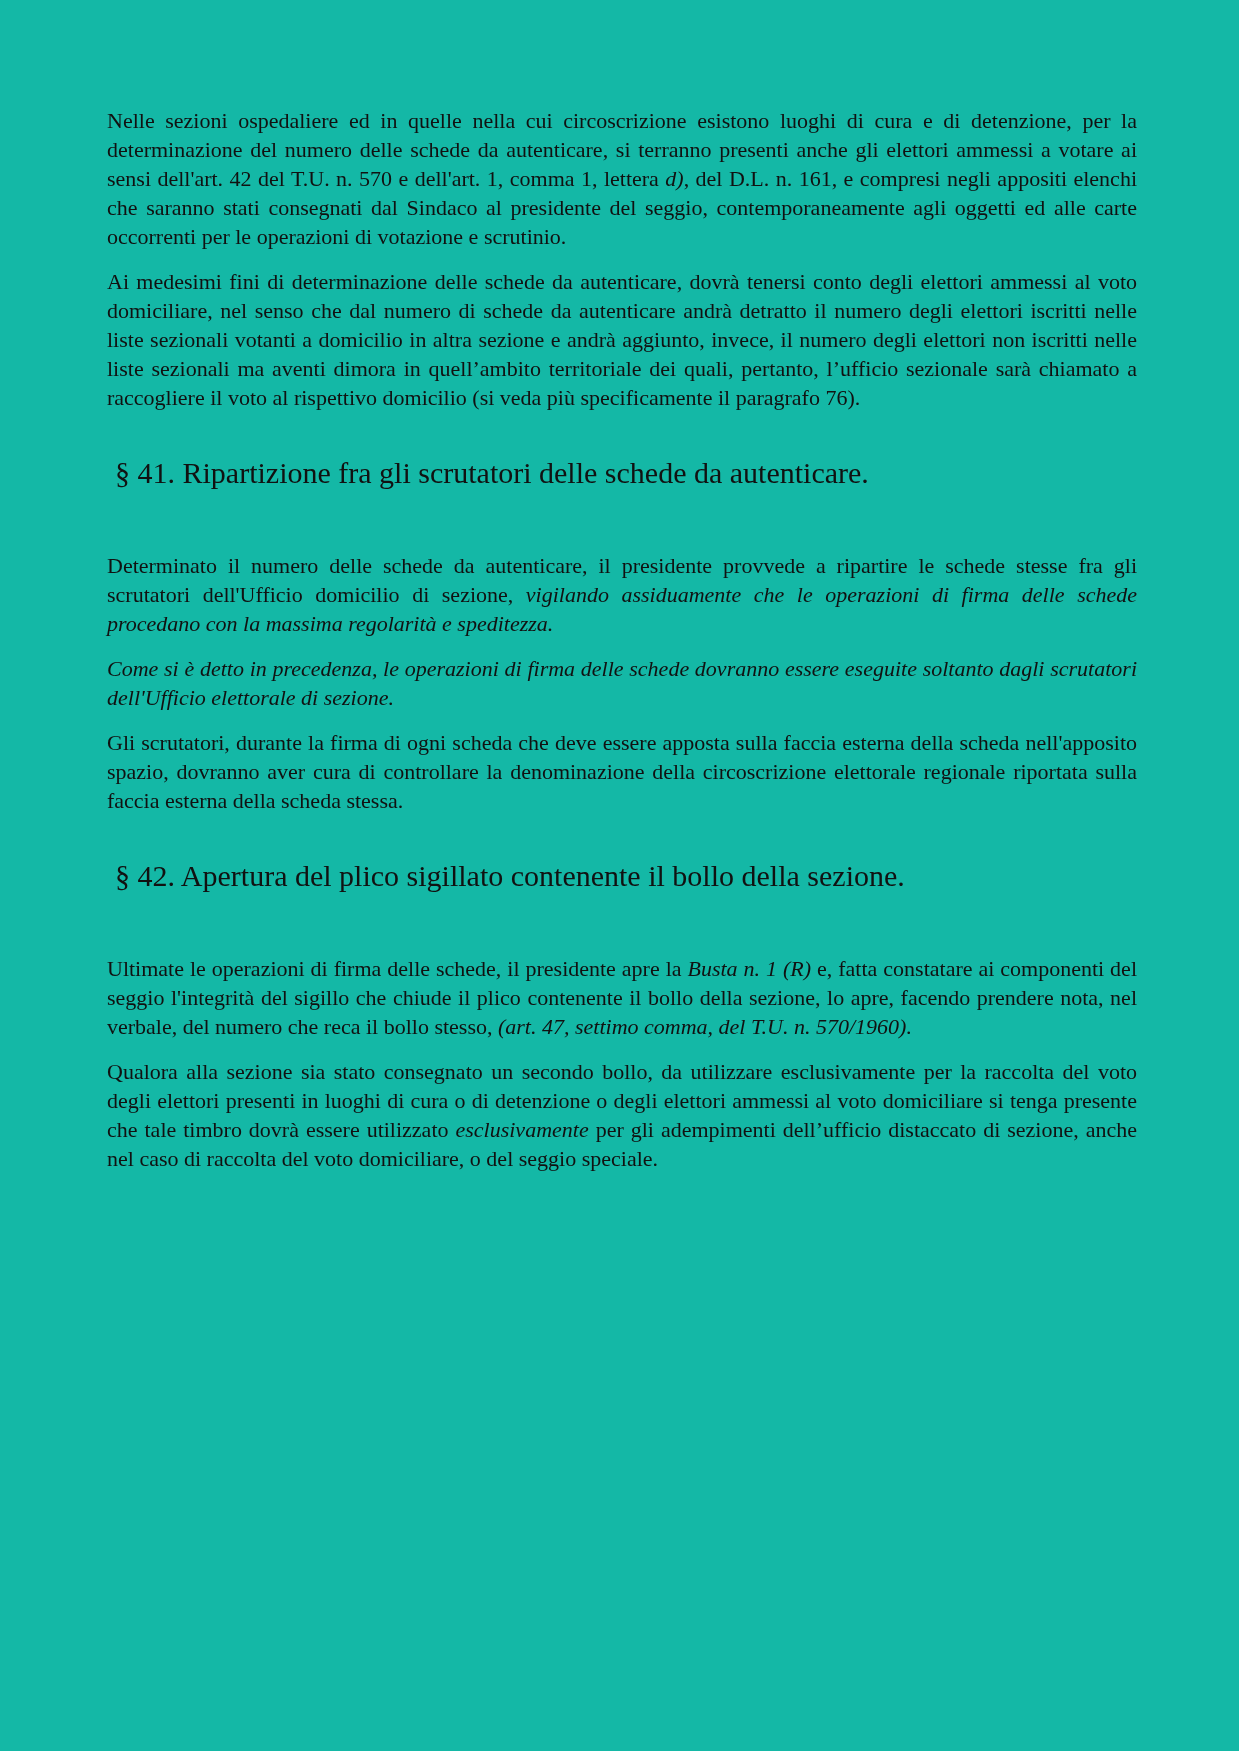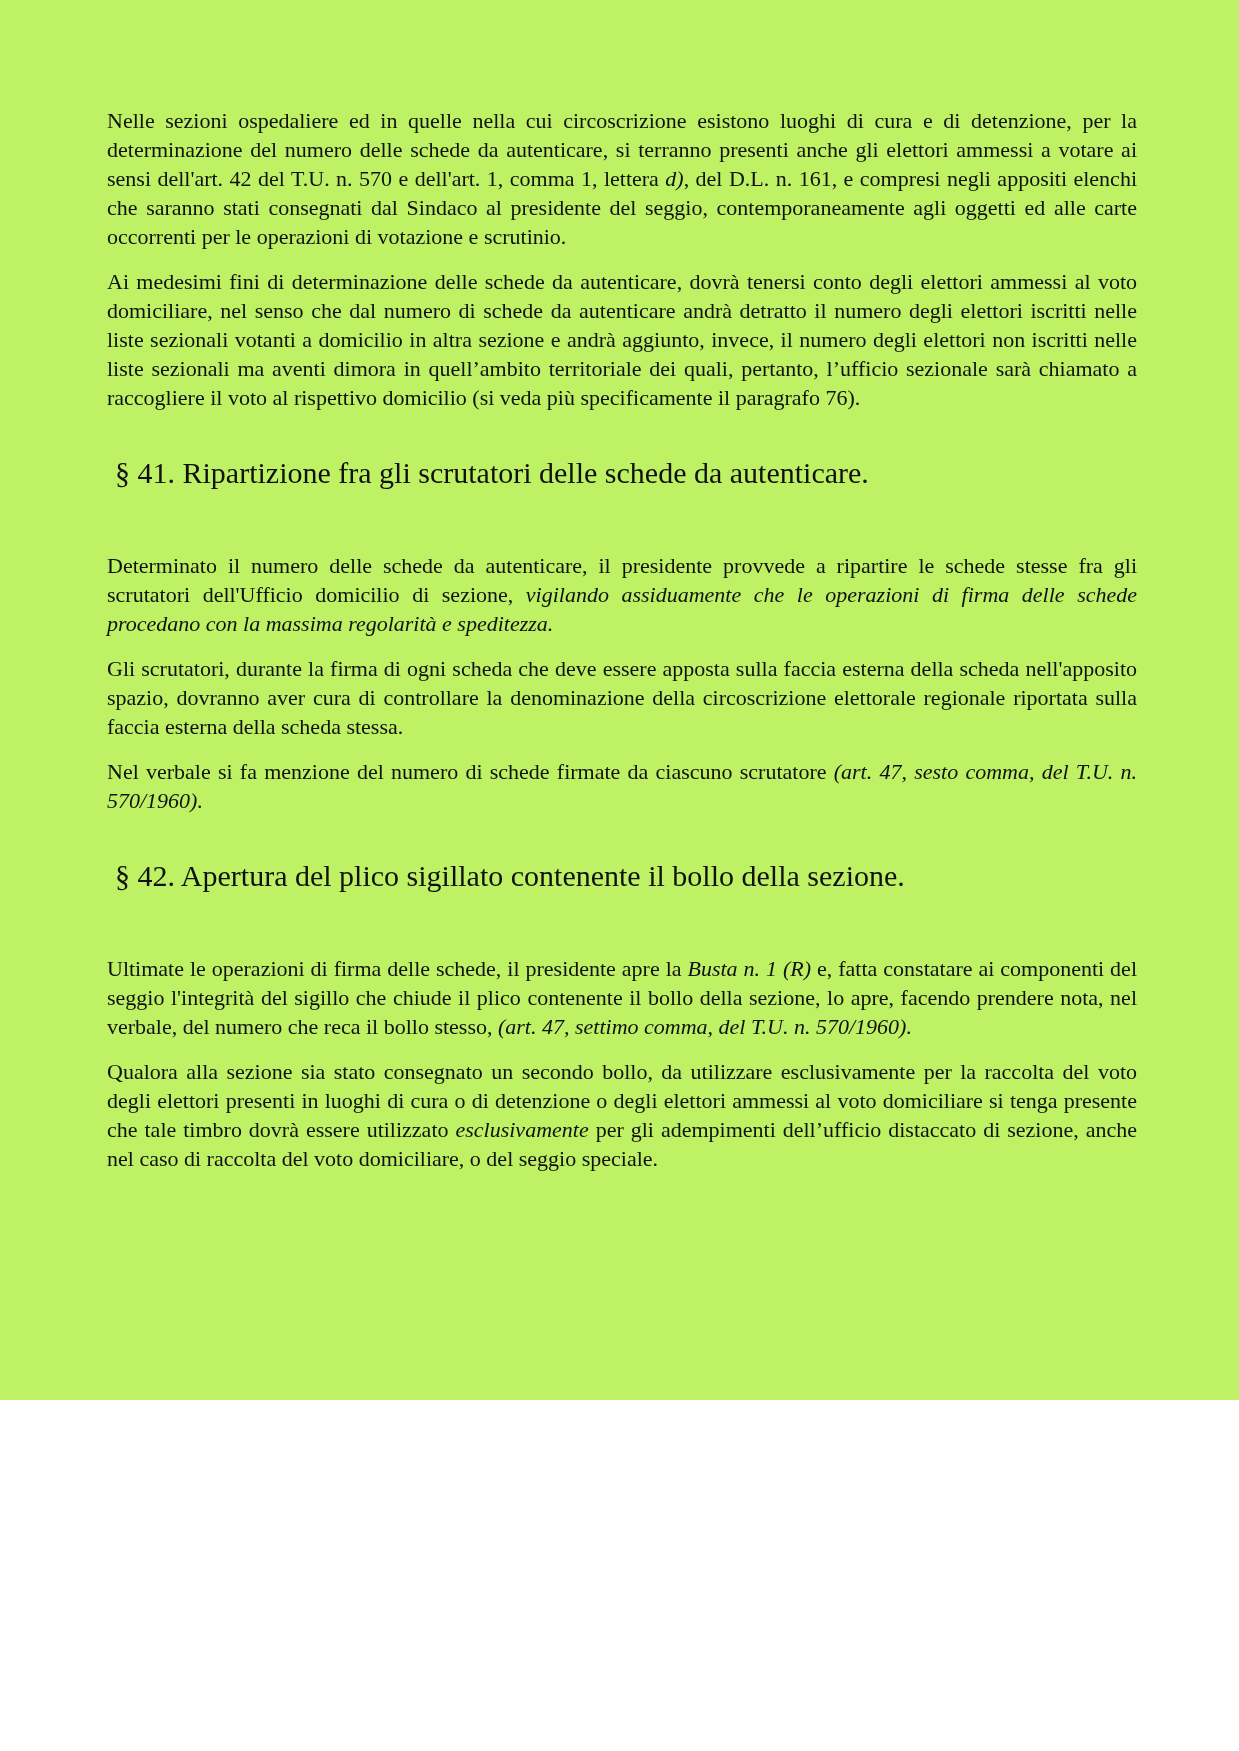--- a/index.html
+++ b/index.html
@@ -3,22 +3,22 @@
 <meta charset="utf-8">
 <style>
   html, body {
     margin: 0;
     padding: 0;
     background: #ffffff;
   }
   .page {
     position: relative;
     width: 1239px;
-    height: 1400px;
-    background: #bef264;
+    height: 1751px;
+    background: #14b8a6;
     overflow: hidden;
   }
   .doc {
     position: absolute;
     left: 107px;
     top: 106px;
     width: 1030px;
     color: #111111;
     font-family: "Liberation Serif", "DejaVu Serif", serif;
     font-size: 22px;
@@ -41,19 +41,19 @@
 </style>
 </head>
 <body>
 
 <div class="page">
   <div class="doc" id="doc-content">
       <p class="para"><span class="run-normal">Nelle sezioni ospedaliere ed in quelle nella cui circoscrizione esistono luoghi di cura e di detenzione, per la determinazione del numero delle schede da autenticare, si terranno presenti anche gli elettori ammessi a votare ai sensi dell'art. 42 del T.U. n. 570 e dell'art. 1, comma 1, lettera </span><span class="run-italic">d)</span><span class="run-normal">, del D.L. n. 161, e compresi negli appositi elenchi che saranno stati consegnati dal Sindaco al presidente del seggio, contemporaneamente agli oggetti ed alle carte occorrenti per le operazioni di votazione e scrutinio.</span></p>
       <p class="para"><span class="run-normal">Ai medesimi fini di determinazione delle schede da autenticare, dovrà tenersi conto degli elettori ammessi al voto domiciliare, nel senso che dal numero di schede da autenticare andrà detratto il numero degli elettori iscritti nelle liste sezionali votanti a domicilio in altra sezione e andrà aggiunto, invece, il numero degli elettori non iscritti nelle liste sezionali ma aventi dimora in quell’ambito territoriale dei quali, pertanto, l’ufficio sezionale sarà chiamato a raccogliere il voto al rispettivo domicilio (si veda più specificamente il paragrafo 76).</span></p>
       <h2 class="heading"><span class="run-normal">§ 41. Ripartizione fra gli scrutatori delle schede da autenticare.</span></h2>
       <p class="para"><span class="run-normal">Determinato il numero delle schede da autenticare, il presidente provvede a ripartire le schede stesse fra gli scrutatori dell'Ufficio domicilio di sezione, </span><span class="run-italic">vigilando assiduamente che le operazioni di firma delle schede procedano con la massima regolarità e speditezza.</span></p>
+      <p class="para"><span class="run-italic">Come si è detto in precedenza, le operazioni di firma delle schede dovranno essere eseguite soltanto dagli scrutatori dell'Ufficio elettorale di sezione.</span></p>
       <p class="para"><span class="run-normal">Gli scrutatori, durante la firma di ogni scheda che deve essere apposta sulla faccia esterna della scheda nell'apposito spazio, dovranno aver cura di controllare la denominazione della circoscrizione elettorale regionale riportata sulla faccia esterna della scheda stessa.</span></p>
-      <p class="para"><span class="run-normal">Nel verbale si fa menzione del numero di schede firmate da ciascuno scrutatore </span><span class="run-italic">(art. 47, sesto comma, del T.U. n. 570/1960).</span></p>
       <h2 class="heading"><span class="run-normal">§ 42.  Apertura del plico sigillato contenente il bollo della sezione.</span></h2>
       <p class="para"><span class="run-normal">Ultimate le operazioni di firma delle schede, il presidente apre la </span><span class="run-italic">Busta n. 1 (R)</span><span class="run-normal"> e, fatta constatare ai componenti del seggio l'integrità del sigillo che chiude il plico contenente il bollo della sezione, lo apre, facendo prendere nota, nel verbale, del numero che reca il bollo stesso, </span><span class="run-italic">(art. 47, settimo comma, del T.U. n. 570/1960).</span></p>
       <p class="para"><span class="run-normal">Qualora alla sezione sia stato consegnato un secondo bollo, da utilizzare esclusivamente per la raccolta del voto degli elettori presenti in luoghi di cura o di detenzione o degli elettori ammessi al voto domiciliare si tenga presente che tale timbro dovrà essere utilizzato </span><span class="run-italic">esclusivamente</span><span class="run-normal"> per gli adempimenti dell’ufficio distaccato di sezione, anche nel caso di raccolta del voto domiciliare, o del seggio speciale.</span></p>
     </div>
 </div>
 
 </body></html>

